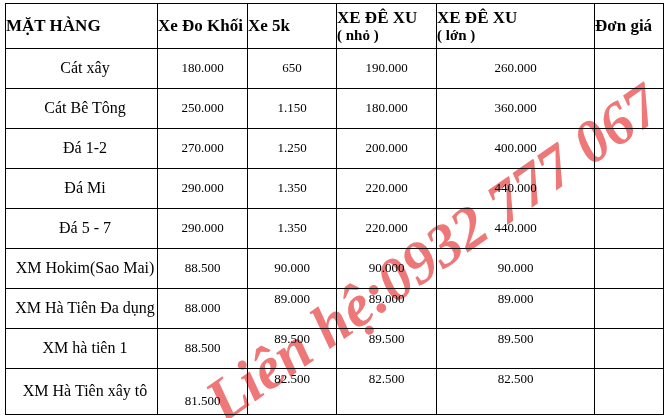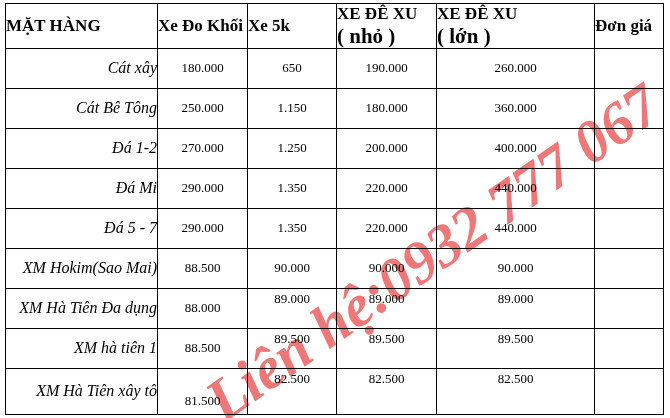--- a/index.html
+++ b/index.html
@@ -31,32 +31,31 @@
     overflow: hidden;
   }
   .price-table thead tr { height: 45px; }
   .price-table th {
     font-weight: bold;
     font-size: 17px;
     text-align: left;
     vertical-align: middle;
     line-height: 1.15;
   }
-  .price-table th .h-sub { font-size: 21px; }
+  .price-table th .h-sub { font-size: 15px; }
   .price-table td {
     font-size: 13px;
     text-align: center;
     vertical-align: middle;
   }
   .price-table td.item {
-    text-align: right;
+    text-align: center;
     padding-left: 7px;
     font-size: 16px;
     white-space: nowrap;
-    font-style: italic;
   }
   .price-table td.va-top {
     vertical-align: top;
     padding-top: 2px;
   }
   .price-table td.va-low {
     vertical-align: bottom;
     padding-bottom: 5px;
   }
   .watermark {

